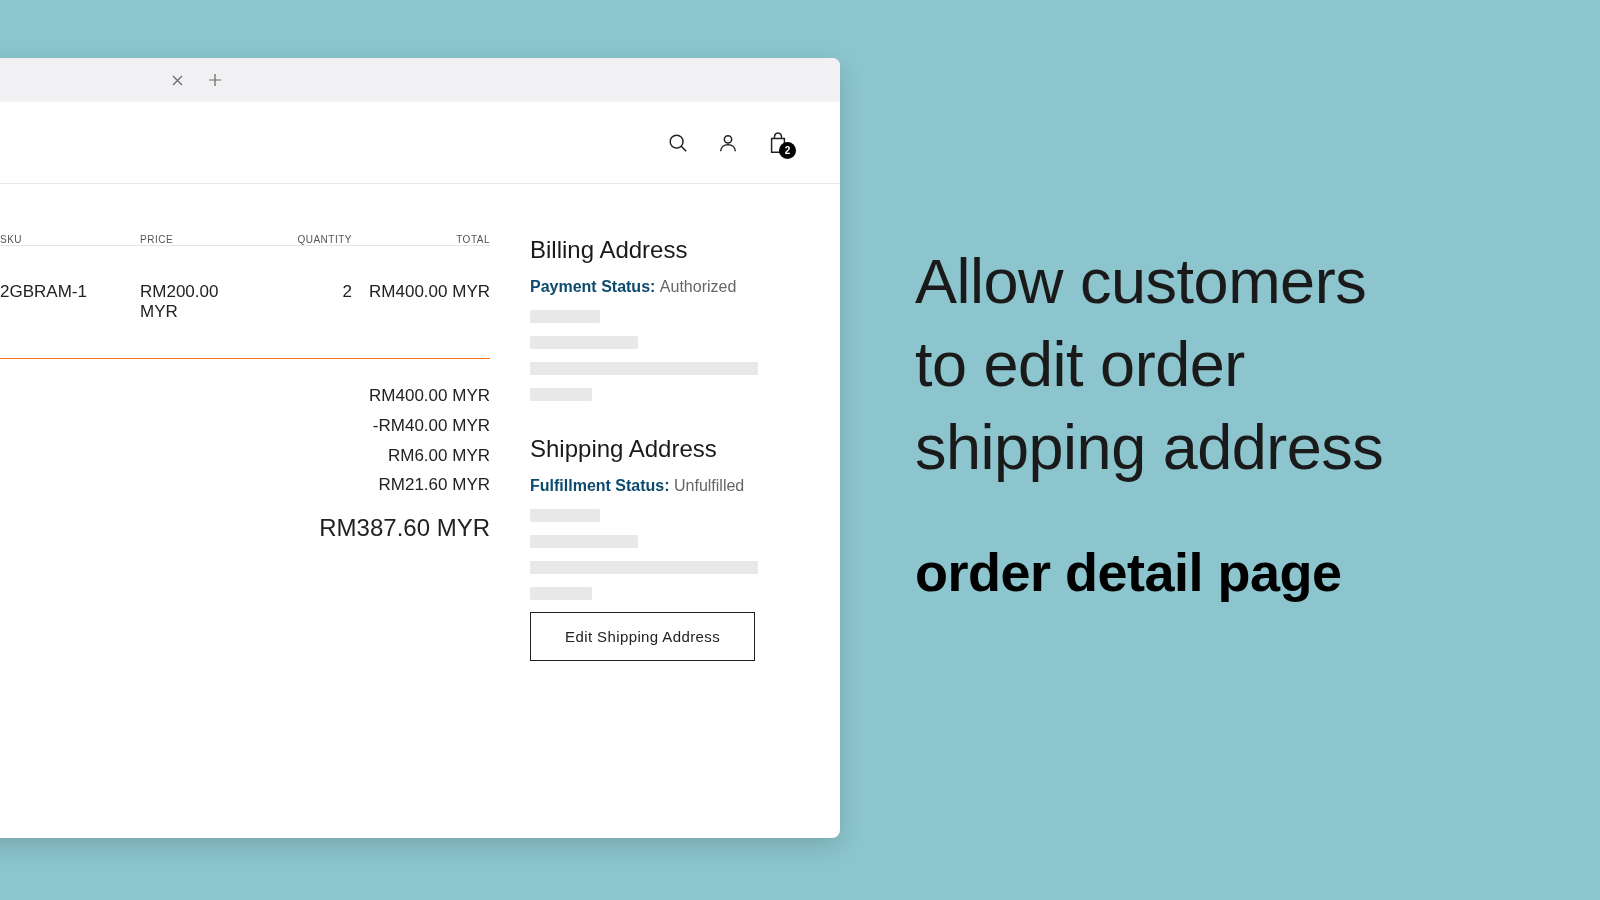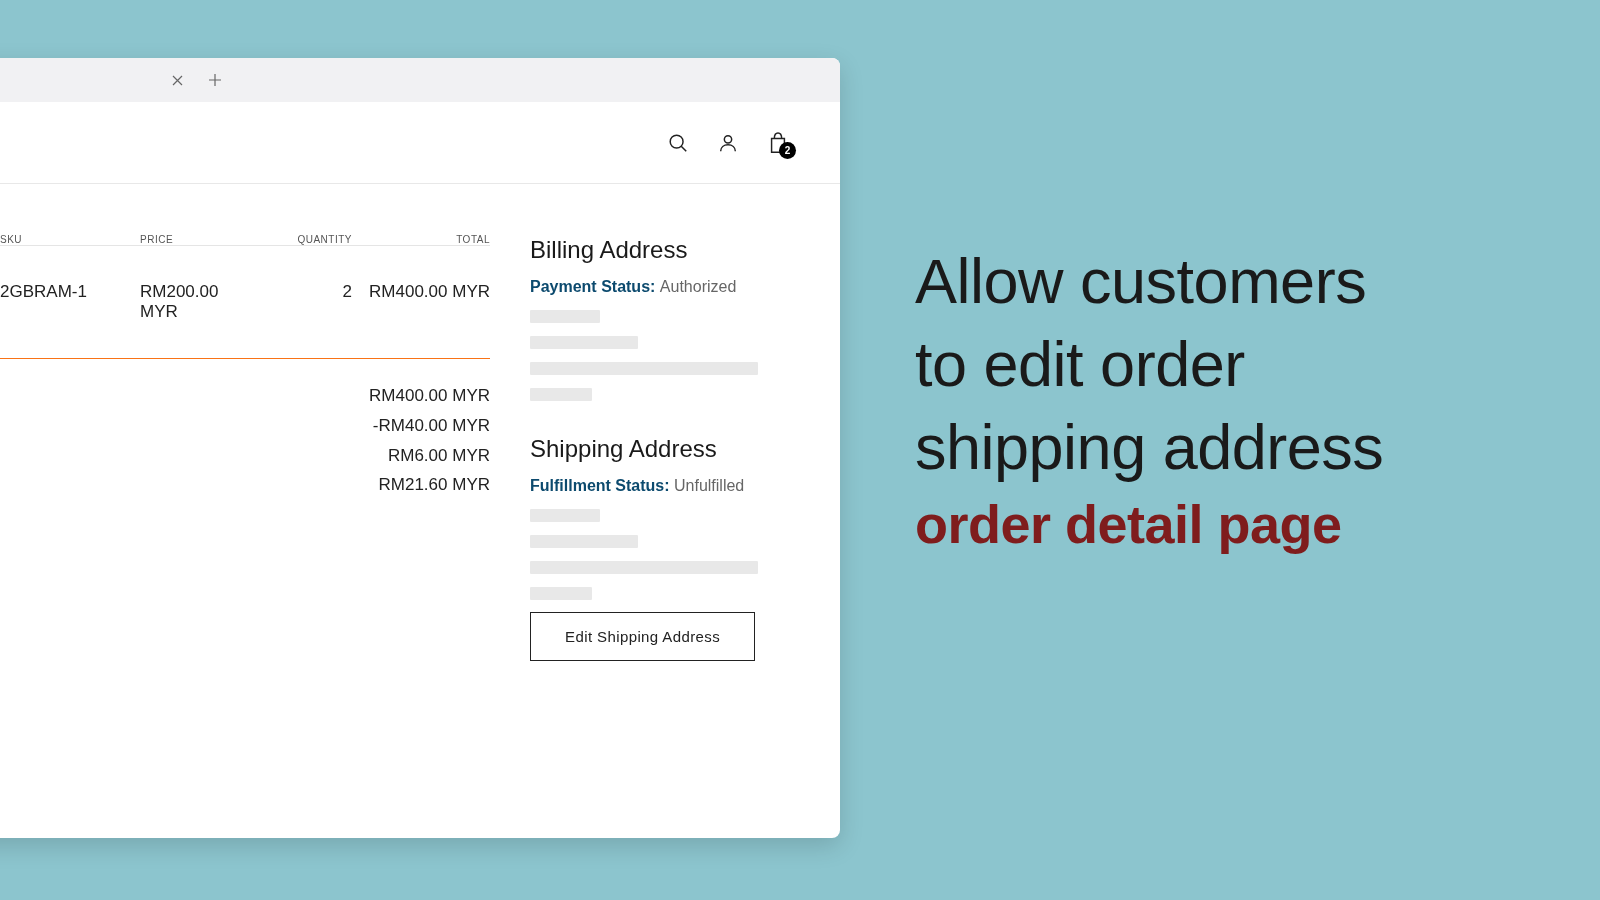--- a/index.html
+++ b/index.html
@@ -103,21 +103,21 @@
   color: #222;
   cursor: pointer;
 }
 .promo {
   position: absolute;
   left: 915px;
   top: 240px;
   width: 560px;
 }
 .promo-line { font-size: 63px; line-height: 1.32; color: #1a1a1a; font-weight: 400; letter-spacing: -0.5px; }
-.promo-bold { font-size: 54px; line-height: 1.3; color: #7f1d1d; font-weight: 700; letter-spacing: -0.5px; }
+.promo-bold { font-size: 54px; line-height: 1.3; color: #000000; font-weight: 700; margin-top: 48px; letter-spacing: -0.5px; }
 svg { display: block; }
 </style>
 </head>
 <body>
 
 <div class="window">
   <div class="tabbar">
     <div class="tab-close">
       <svg width="11" height="11" viewBox="0 0 11 11">
           <path d="M1 1 L10 10 M10 1 L1 10" stroke="#666" stroke-width="1.2" fill="none"></path>
@@ -167,20 +167,21 @@
         <div class="col-sku">2GBRAM-1</div>
         <div class="col-price">RM200.00 MYR</div>
         <div class="col-qty">2</div>
         <div class="col-total">RM400.00 MYR</div>
       </div>
       <div class="summary">
         <div class="srow">RM400.00 MYR</div>
         <div class="srow">-RM40.00 MYR</div>
         <div class="srow">RM6.00 MYR</div>
         <div class="srow">RM21.60 MYR</div>
+        <div class="stotal">RM387.60 MYR</div>
       </div>
     </div>
 
     <div class="sidebar">
       <div class="sec-title">Billing Address</div>
       <div class="status-line">
         <span class="lbl">Payment Status: </span><span class="val">Authorized</span>
       </div>
       <div class="skel w1"></div>
       <div class="skel w2"></div>

